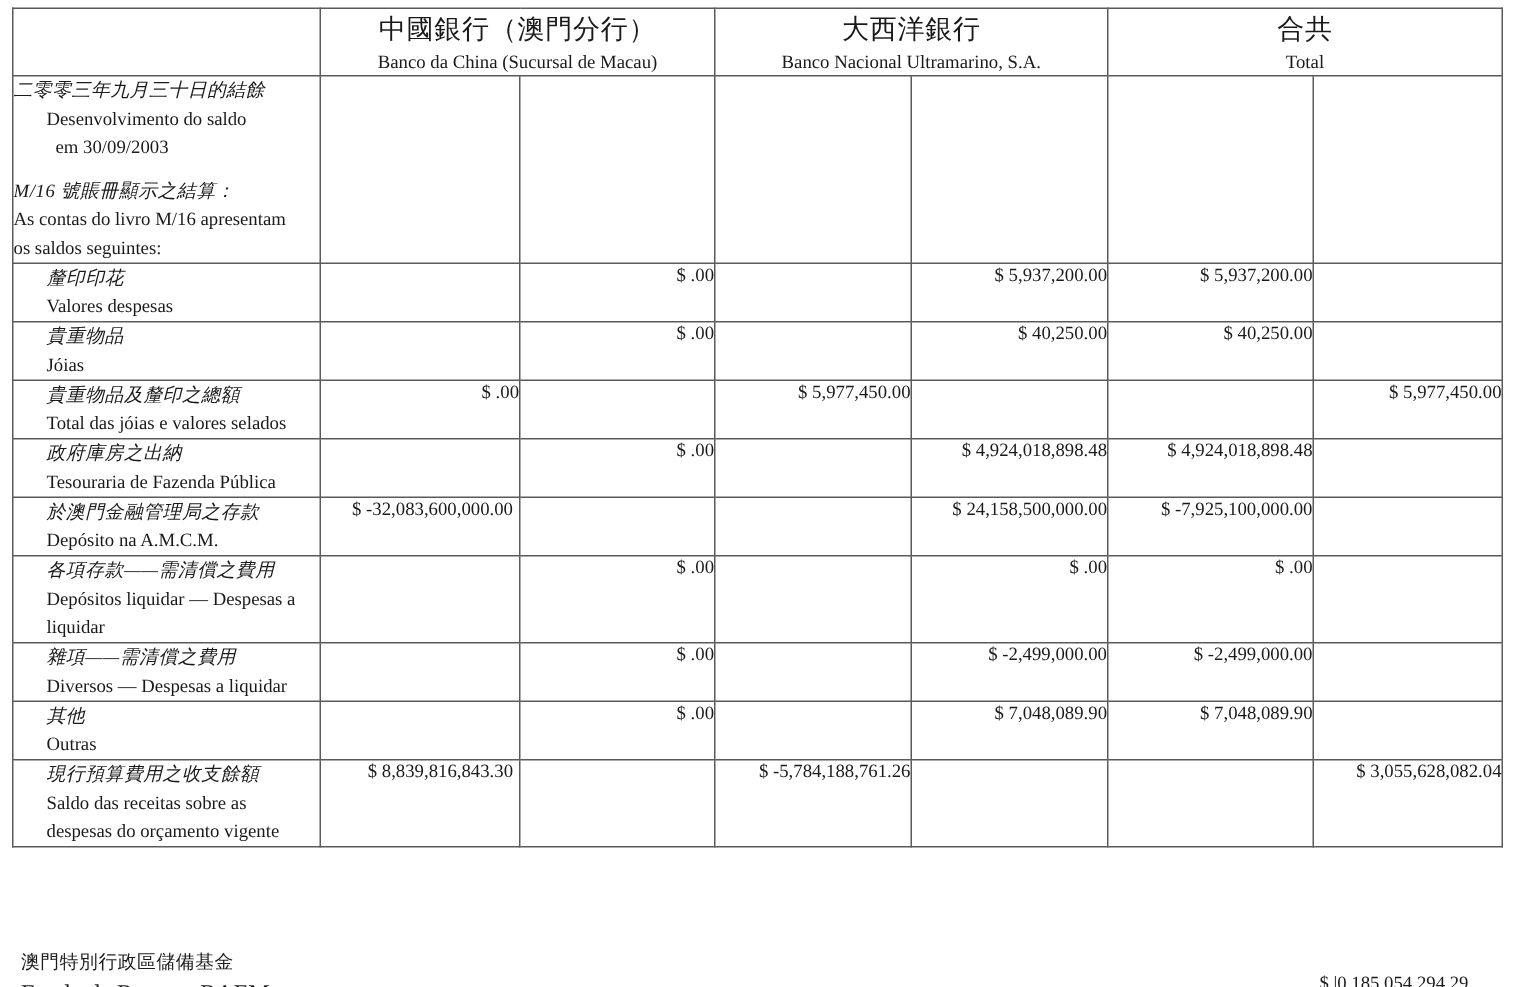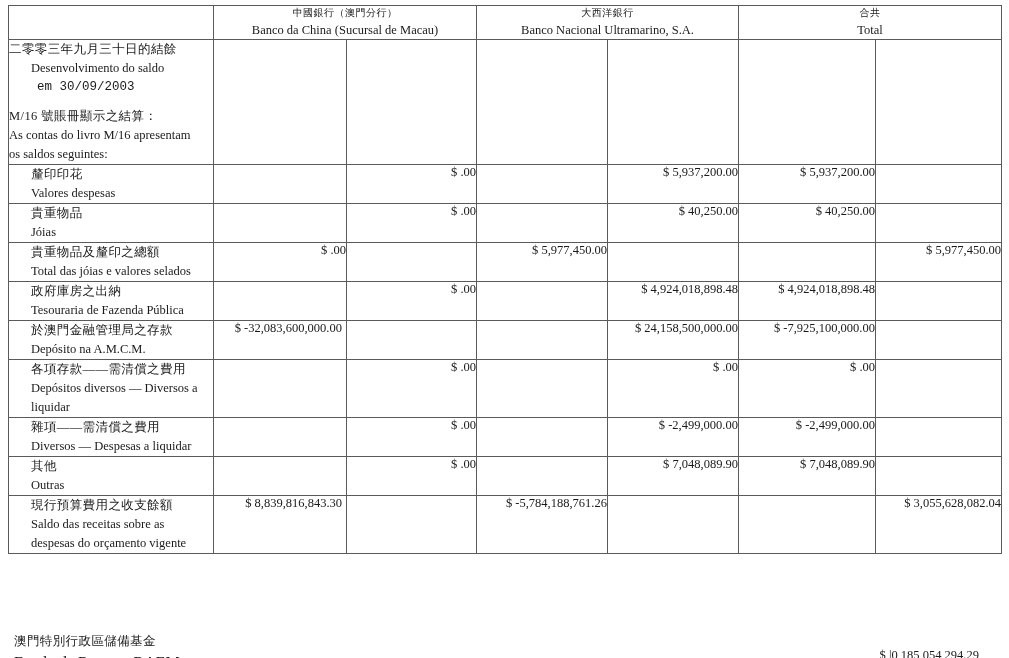--- a/index.html
+++ b/index.html
@@ -45,43 +45,44 @@
   col.c-tot2  { width: 137px; }
   col.c-pad   { width: 126px; }
 
   
   .hdr-cell {
     text-align: center;
     padding: 8px 4px 7px 4px;
     line-height: 1.45;
   }
   .hdr-cn {
-    font-size: 10px;
+    font-size: 18px;
     letter-spacing: 0.5px;
   }
   .hdr-pt {
     font-size: 12.5px;
   }
 
   
   .rowlabel {
     padding: 6px 4px 6px 6px;
     line-height: 1.52;
   }
   .rowlabel .cn {
     font-size: 12.5px;
     display: block;
     letter-spacing: 0.4px;
+    font-style: italic;
   }
   .rowlabel .pt {
     font-size: 12.5px;
     display: block;
   }
   .indent { padding-left: 22px; }
-  .indent2 { padding-left: 28px; font-family: Liberation Mono, monospace; }
+  .indent2 { padding-left: 28px; }
 
   .amt {
     text-align: right;
     font-size: 12.5px;
     padding: 6px 8px 6px 4px;
     white-space: nowrap;
   }
   .empty { }
 
   
@@ -221,21 +222,21 @@
         <td class="amt empty"></td>
         <td class="amt empty"></td>
         <td class="amt">$ 24,158,500,000.00</td>
         <td class="amt">$ -7,925,100,000.00</td>
         <td class="amt empty"></td>
       </tr>
 
       <tr>
         <td class="rowlabel">
           <span class="cn indent">各項存款——需清償之費用</span>
-          <span class="pt indent">Depósitos diversos — Diversos a</span>
+          <span class="pt indent">Depósitos liquidar — Despesas a</span>
           <span class="pt indent">liquidar</span>
         </td>
         <td class="amt empty"></td>
         <td class="amt">$ .00</td>
         <td class="amt empty"></td>
         <td class="amt">$ .00</td>
         <td class="amt">$ .00</td>
         <td class="amt empty"></td>
       </tr>
 

